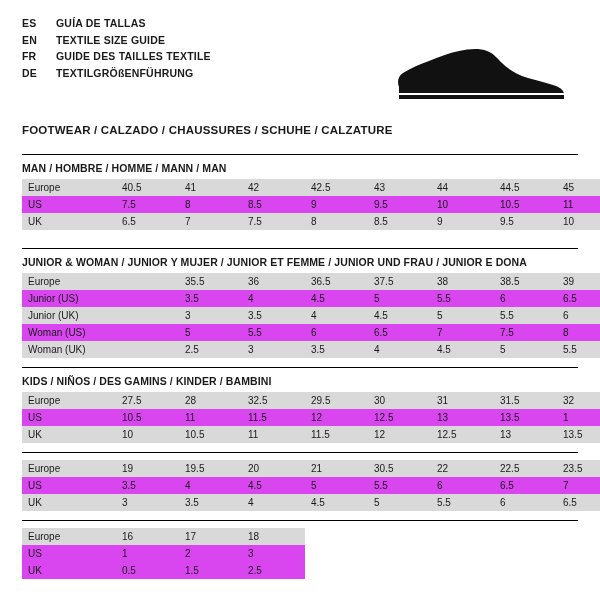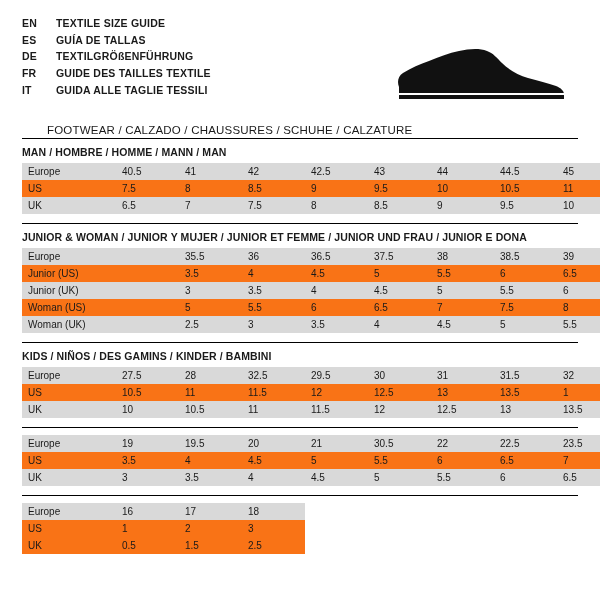--- a/index.html
+++ b/index.html
@@ -54,28 +54,27 @@
     margin-top: 20px;
     display: flex;
     align-items: center;
     justify-content: center;
   }
   .shoe-wrap svg { display: block; }
 
   .footwear-title {
     margin-top: 14px;
     font-size: 11.5px;
-    font-weight: normal;
+    font-weight: bold;
     letter-spacing: 0.2px;
-    margin-left: 25px;
   }
 
   
   .section {
-    margin-top: 2px;
+    margin-top: 18px;
   }
   .section-title {
     font-size: 10.5px;
     font-weight: bold;
     letter-spacing: 0.1px;
     margin-bottom: 5px;
   }
   table.sizes {
     border-collapse: collapse;
     font-size: 10px;
@@ -84,21 +83,21 @@
   table.sizes td {
     padding: 3px 4px 3px 6px;
     text-align: left;
     white-space: nowrap;
     border: none;
   }
   table.sizes tr.shaded td {
     background: #d9d9d9;
   }
   table.sizes tr.plain td {
-    background: #f97316;
+    background: #d946ef;
   }
   table.sizes td.rowlabel {
     width: 84px;
   }
   table.sizes td.cell {
     width: 53px;
   }
   .sep {
     height: 1px;
     background: #000000;
@@ -109,38 +108,34 @@
 </style>
 </head>
 <body>
 
 <div class="page">
 
   <div class="header">
     <table class="lang-table">
       <tbody>
         <tr>
+          <td class="lang-code">ES</td>
+          <td class="lang-title">GUÍA DE TALLAS</td>
+        </tr>
+        <tr>
           <td class="lang-code">EN</td>
           <td class="lang-title">TEXTILE SIZE GUIDE</td>
         </tr>
         <tr>
-          <td class="lang-code">ES</td>
-          <td class="lang-title">GUÍA DE TALLAS</td>
+          <td class="lang-code">FR</td>
+          <td class="lang-title">GUIDE DES TAILLES TEXTILE</td>
         </tr>
         <tr>
           <td class="lang-code">DE</td>
           <td class="lang-title">TEXTILGRÖßENFÜHRUNG</td>
-        </tr>
-        <tr>
-          <td class="lang-code">FR</td>
-          <td class="lang-title">GUIDE DES TAILLES TEXTILE</td>
-        </tr>
-        <tr>
-          <td class="lang-code">IT</td>
-          <td class="lang-title">GUIDA ALLE TAGLIE TESSILI</td>
         </tr>
       </tbody>
     </table>
 
     <div class="shoe-wrap">
       <svg width="180" height="60" viewBox="0 0 180 60">
         <path fill="#111111" d="M12,44 C10,39 11,33 16,30 C24,25 33,21 42,18 C52,14 62,10 72,8 C82,6 92,5 100,8 C106,10 110,15 115,20 C122,27 131,32 141,35 C151,38 161,40 169,43 C174,45 177,48 177,51 L177,56 L12,56 Z"></path>
         <path fill="#ffffff" d="M12,50 L177,50 L177,52 L12,52 Z"></path>
       </svg>
     </div>

